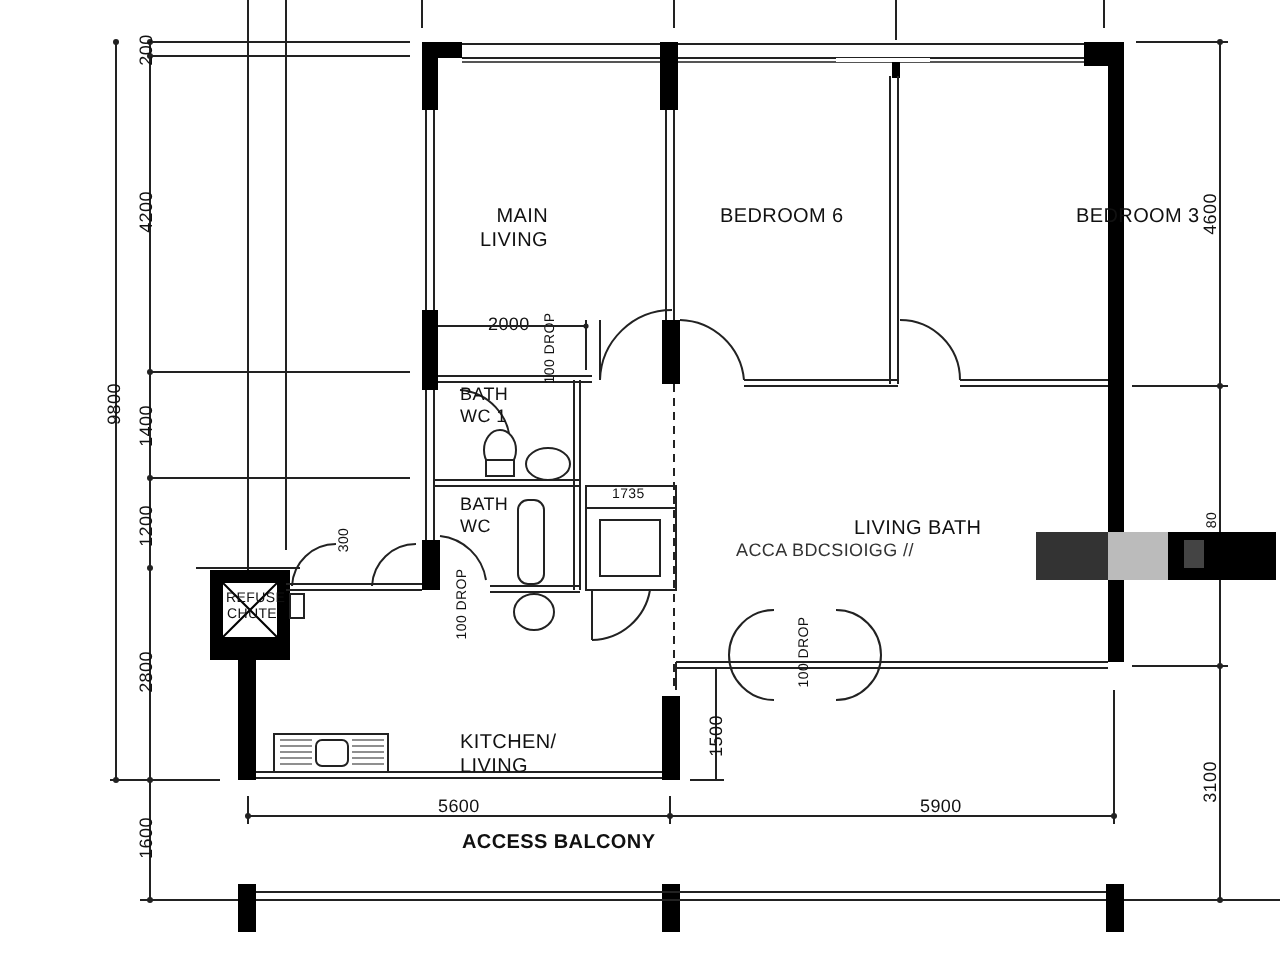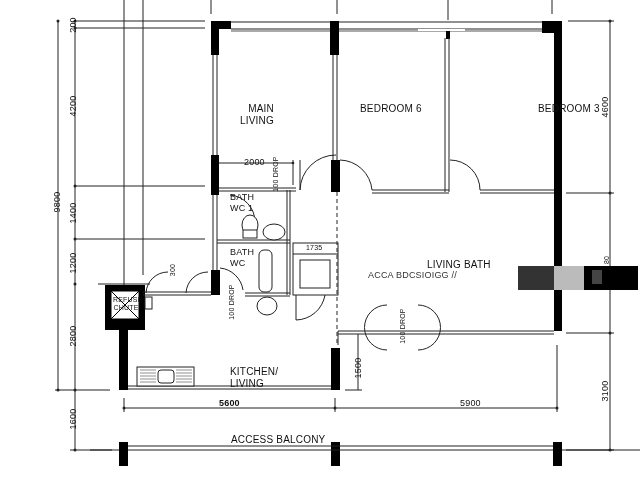--- a/index.html
+++ b/index.html
@@ -198,21 +198,21 @@
 </div>
 <div class="lbl" style="left:230px;top:247px;font-size:9px;line-height:11px;">
   <div>BATH</div>
   <div>WC</div>
 </div>
 <div class="lbl" style="left:427px;top:259px;">LIVING BATH</div>
 <div class="lbl" style="left:230px;top:331px;margin-top:35px;">
   <div>KITCHEN/</div>
   <div>LIVING</div>
 </div>
-<div class="lbl" style="left:231px;top:434px;">ACCESS BALCONY</div>
+<div class="lbl" style="left:231px;top:416px;font-weight:bold;">ACCESS BALCONY</div>
 <div class="lbl small" style="left:113px;top:296px;text-align:center;width:26px;">
   <div>REFUSE</div>
   <div>CHUTE</div>
 </div>
 
 <div class="lbl" style="left:353px;top:269px;font-size:9px;color:#333;margin-left:15px;">ACCA BDCSIOIGG //</div>
 <div class="lbl small" style="left:306px;top:244px;">1735</div>
 <div class="lbl small vert" style="left:258px;top:170px;width:36px;text-align:center;">100 DROP</div>
 <div class="lbl small vert" style="left:214px;top:298px;width:36px;text-align:center;">100 DROP</div>
 <div class="lbl small vert" style="left:385px;top:322px;width:36px;text-align:center;">100 DROP</div>
@@ -221,21 +221,21 @@
 
 <div class="lbl dim vert" style="left:42px;top:196px;width:30px;text-align:center;">9800</div>
 <div class="lbl dim vert" style="left:58px;top:19px;width:30px;text-align:center;">200</div>
 <div class="lbl dim vert" style="left:58px;top:100px;width:30px;text-align:center;">4200</div>
 <div class="lbl dim vert" style="left:58px;top:207px;width:30px;text-align:center;">1400</div>
 <div class="lbl dim vert" style="left:58px;top:257px;width:30px;text-align:center;">1200</div>
 <div class="lbl dim vert" style="left:58px;top:330px;width:30px;text-align:center;">2800</div>
 <div class="lbl dim vert" style="left:58px;top:413px;width:30px;text-align:center;">1600</div>
 <div class="lbl dim vert" style="left:590px;top:101px;width:30px;text-align:center;">4600</div>
 <div class="lbl dim vert" style="left:590px;top:385px;width:30px;text-align:center;">3100</div>
-<div class="lbl dim" style="left:219px;top:397px;font-weight:bold;">5600</div>
+<div class="lbl dim" style="left:219px;top:397px;">5600</div>
 <div class="lbl dim" style="left:460px;top:397px;">5900</div>
 <div class="lbl dim" style="left:244px;top:156px;text-align:center;">2000</div>
 <div class="lbl dim vert" style="left:343px;top:362px;width:30px;text-align:center;">1500</div>
 
 <svg width="640" height="480" style="position:absolute;left:0;top:0;pointer-events:none;">
   <line x1="219" y1="163" x2="293" y2="163" stroke="#222"></line>
   <line x1="293" y1="160" x2="293" y2="185" stroke="#222"></line>
   <circle cx="293" cy="163" r="1.3" fill="#222"></circle>
 </svg>
 

